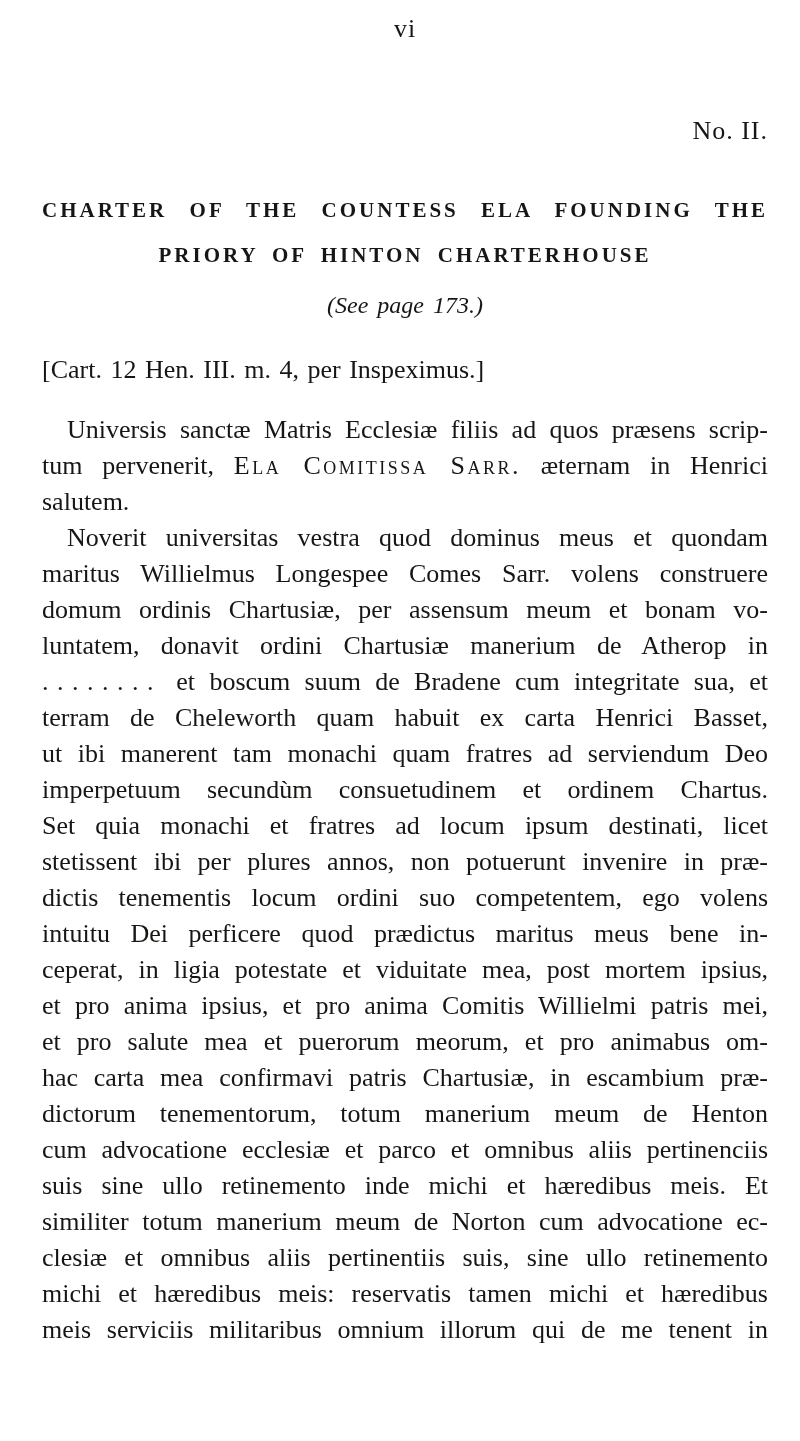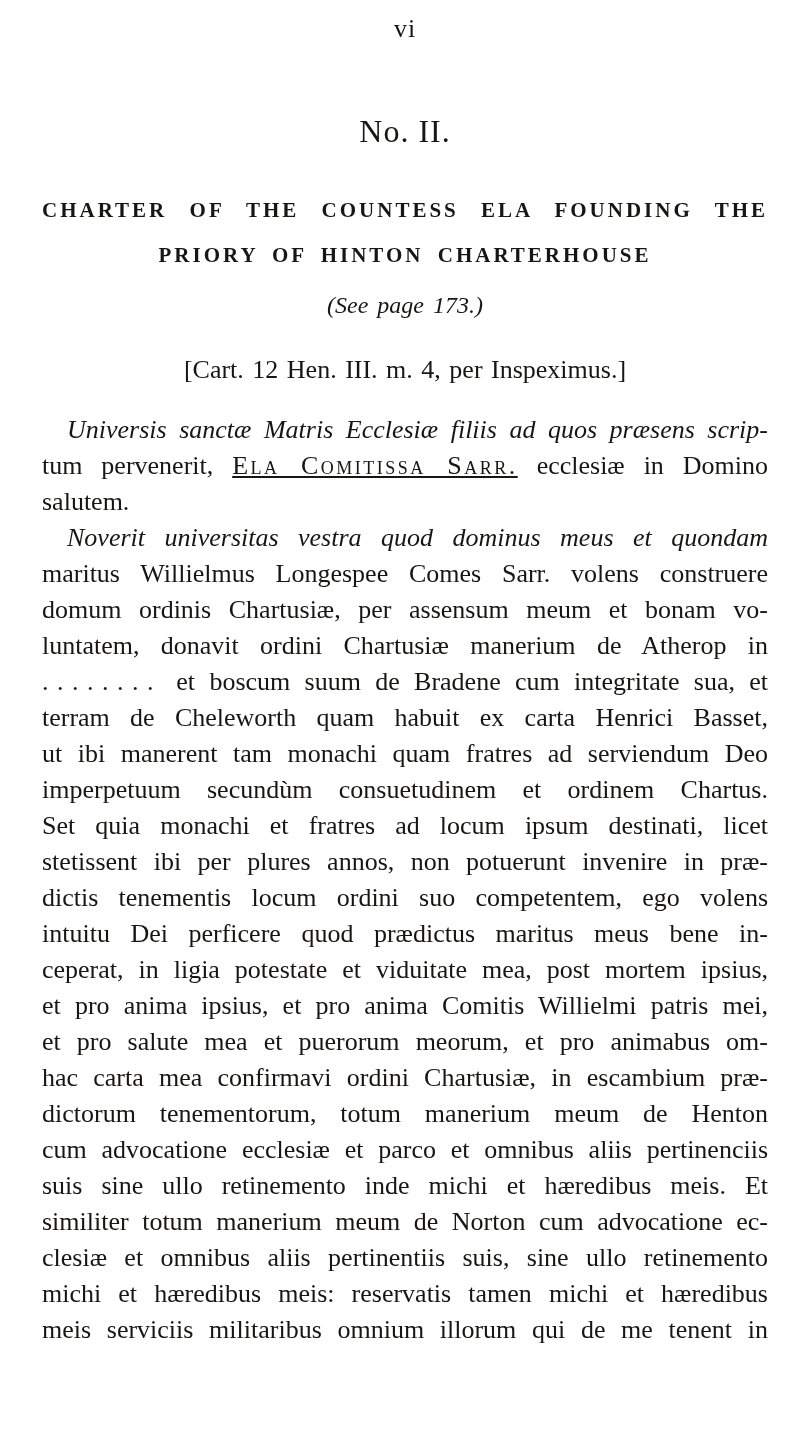--- a/index.html
+++ b/index.html
@@ -18,22 +18,22 @@
     overflow: hidden;
     padding: 13px 32px 0 42px;
   }
   .folio {
     text-align: center;
     font-size: 26px;
     line-height: 31px;
     letter-spacing: 1px;
   }
   .section-no {
-    text-align: center;
-    font-size: 32px;
+    text-align: right;
+    font-size: 26px;
     line-height: 34px;
     margin-top: 70px;
     letter-spacing: 1px;
   }
   .charter-heading {
     margin-top: 40px;
     font-size: 21px;
     font-weight: bold;
     letter-spacing: 3px;
     line-height: 45px;
@@ -49,21 +49,20 @@
   .subtitle {
     margin-top: 12px;
     text-align: center;
     font-style: italic;
     font-size: 24px;
     line-height: 30px;
     word-spacing: 3px;
   }
   .source-note {
     margin-top: 34px;
-    text-align: center;
     font-size: 26px;
     line-height: 32px;
     word-spacing: 2px;
   }
   .body-text {
     margin-top: 26px;
     font-size: 26px;
     line-height: 36px;
     word-spacing: 1px;
   }
@@ -71,26 +70,24 @@
     text-align: justify;
     text-align-last: justify;
     white-space: normal;
   }
   .line.noj {
     text-align: left;
     text-align-last: left;
   }
   .line.first {
     text-indent: 25px;
-    font-style: italic;
   }
   .sc {
     font-variant: small-caps;
     letter-spacing: 2.5px;
-    text-decoration: underline;
   }
   .i {
   }
   .dots {
     letter-spacing: 8.5px;
   }
 </style>
 </head>
 <body>
 
@@ -104,40 +101,40 @@
     <div class="h-line2">PRIORY OF HINTON CHARTERHOUSE</div>
   </div>
 
   <div class="subtitle">(See page 173.)</div>
 
   <div class="source-note">[Cart. 12 Hen. III. m. 4, per Inspeximus.]</div>
 
   <div class="body-text">
       <div>
         <div class="line first"><span>Universis sanctæ Matris Ecclesiæ filiis ad quos præsens scrip-</span></div>
-        <div class="line"><span>tum pervenerit, </span><span class="sc">Ela Comitissa Sarr.</span><span> ecclesiæ in Domino</span></div>
+        <div class="line"><span>tum pervenerit, </span><span class="sc">Ela Comitissa Sarr.</span><span> æternam in Henrici</span></div>
         <div class="line noj"><span>salutem.</span></div>
       </div>
       <div>
         <div class="line first"><span>Noverit universitas vestra quod dominus meus et quondam</span></div>
         <div class="line"><span>maritus Willielmus Longespee Comes Sarr. volens construere</span></div>
         <div class="line"><span>domum ordinis Chartusiæ, per assensum meum et bonam vo-</span></div>
         <div class="line"><span>luntatem, donavit ordini Chartusiæ manerium de Atherop in</span></div>
         <div class="line"><span class="dots">........</span><span> et boscum suum de Bradene cum integritate sua, et</span></div>
         <div class="line"><span>terram de Cheleworth quam habuit ex carta Henrici Basset,</span></div>
         <div class="line"><span>ut ibi manerent tam monachi quam fratres ad serviendum Deo</span></div>
         <div class="line"><span>imperpetuum secundùm consuetudinem et ordinem Chartus.</span></div>
         <div class="line"><span>Set quia monachi et fratres ad locum ipsum destinati, licet</span></div>
         <div class="line"><span>stetissent ibi per plures annos, non potuerunt invenire in præ-</span></div>
         <div class="line"><span>dictis tenementis locum ordini suo competentem, ego volens</span></div>
         <div class="line"><span>intuitu Dei perficere quod prædictus maritus meus bene in-</span></div>
         <div class="line"><span>ceperat, in ligia potestate et viduitate mea, post mortem ipsius,</span></div>
         <div class="line"><span>et pro anima ipsius, et pro anima Comitis Willielmi patris mei,</span></div>
         <div class="line"><span>et pro salute mea et puerorum meorum, et pro animabus om-</span></div>
-        <div class="line"><span>hac carta mea confirmavi ordini Chartusiæ, in escambium præ-</span></div>
+        <div class="line"><span>hac carta mea confirmavi patris Chartusiæ, in escambium præ-</span></div>
         <div class="line"><span>dictorum tenementorum, </span><span class="i">totum manerium meum de Henton</span></div>
         <div class="line"><span class="i">cum advocatione ecclesiæ et parco</span><span> et omnibus aliis pertinenciis</span></div>
         <div class="line"><span>suis sine ullo retinemento inde michi et hæredibus meis. Et</span></div>
         <div class="line"><span>similiter </span><span class="i">totum manerium meum de Norton cum advocatione ec-</span></div>
         <div class="line"><span class="i">clesiæ</span><span> et omnibus aliis pertinentiis suis, sine ullo retinemento</span></div>
         <div class="line"><span>michi et hæredibus meis: reservatis tamen michi et hæredibus</span></div>
         <div class="line"><span>meis serviciis militaribus omnium illorum qui de me tenent in</span></div>
       </div>
     </div>
 </div>

